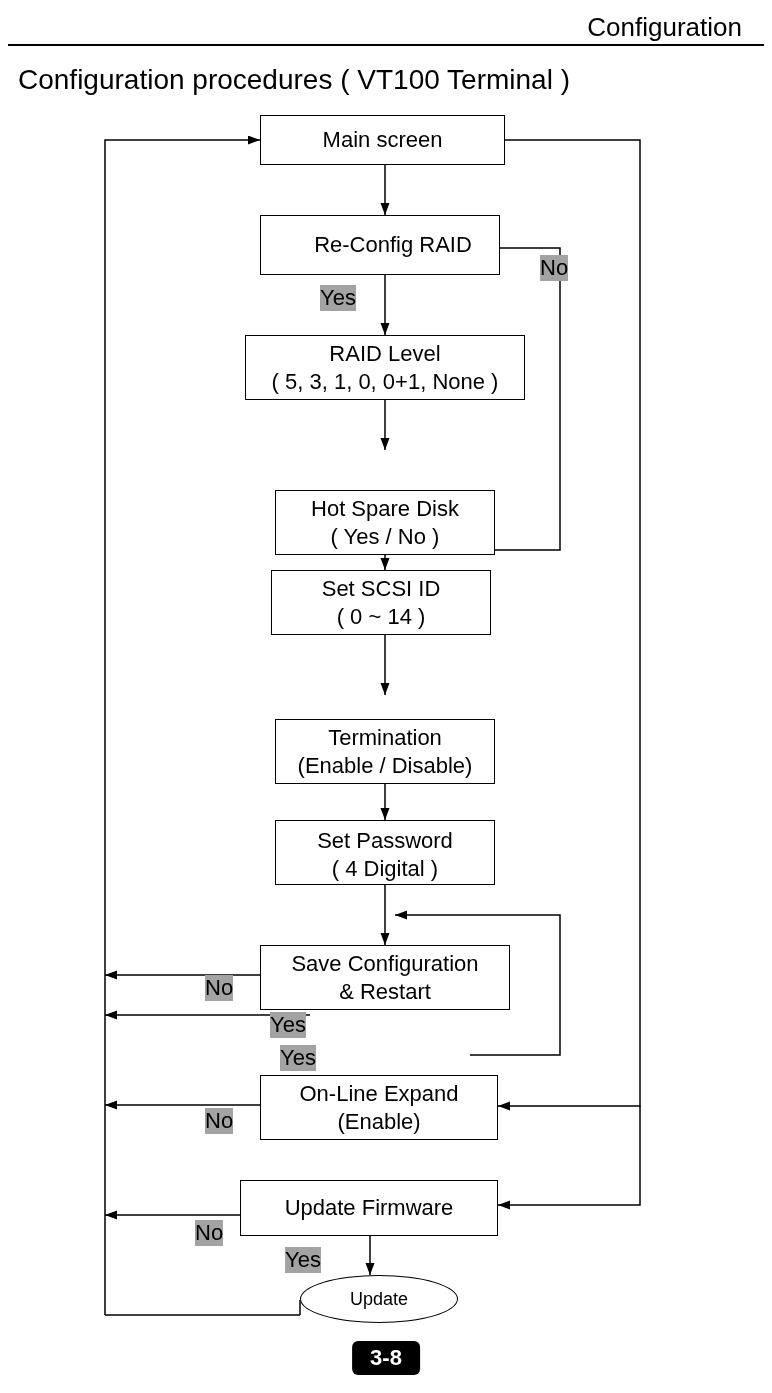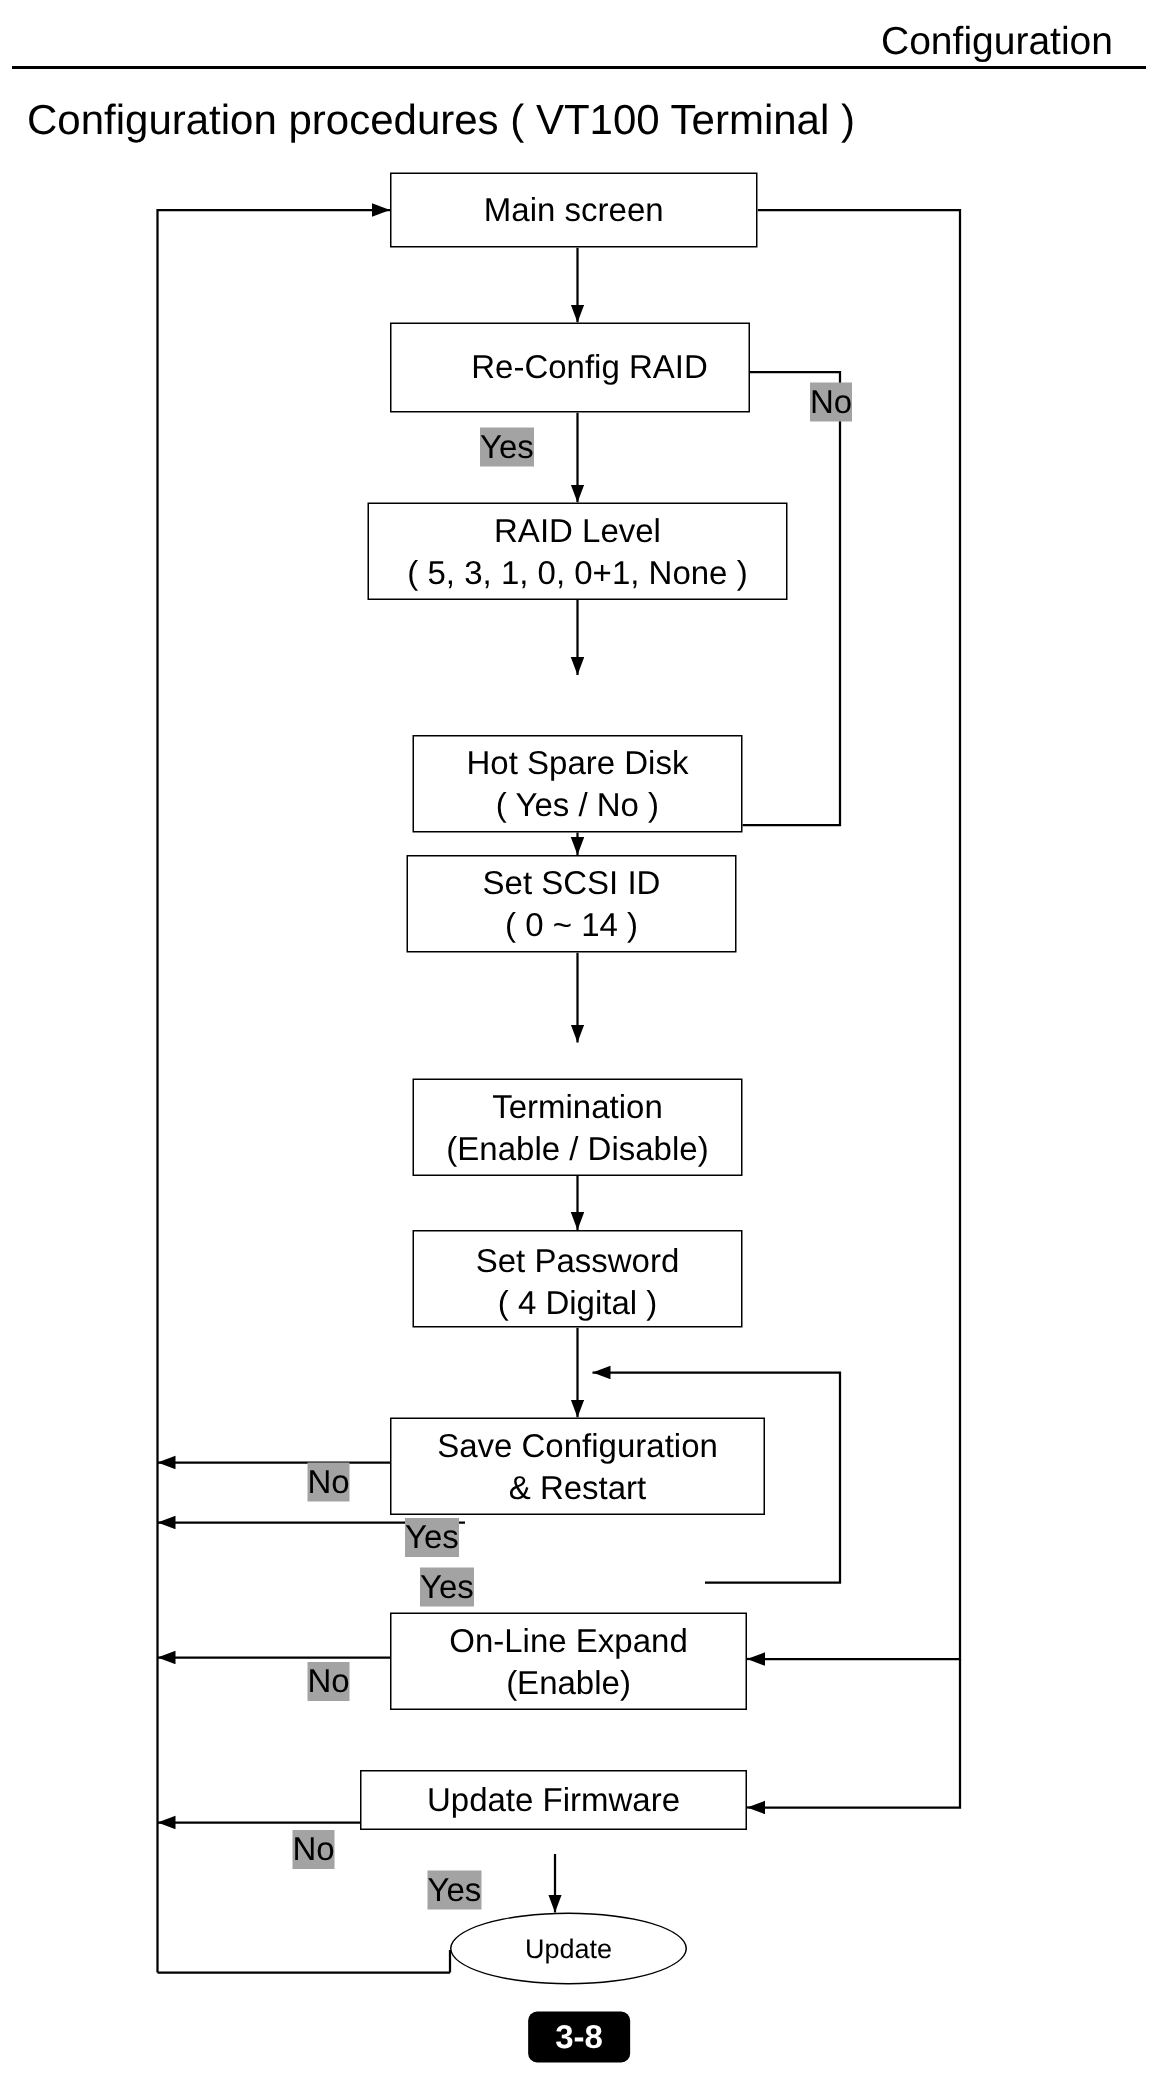--- a/index.html
+++ b/index.html
@@ -173,21 +173,21 @@
 <div class="box" style="left:260px; top:945px; width:250px; height:65px;">
   <span>Save Configuration</span>
   <span>&amp; Restart</span>
 </div>
 
 <div class="box" style="left:260px; top:1075px; width:238px; height:65px;">
   <span>On-Line Expand</span>
   <span>(Enable)</span>
 </div>
 
-<div class="box" style="left:240px; top:1180px; width:258px; height:40px;">
+<div class="box" style="left:240px; top:1180px; width:258px; height:56px;">
   <span>Update Firmware</span>
 </div>
 
 <div class="ellipse" style="left:300px; top:1275px; width:158px; height:48px;">
   <span>Update</span>
 </div>
 
 <div class="lbl" style="left:320px; top:285px;">Yes</div>
 <div class="lbl" style="left:540px; top:255px;">No</div>
 <div class="lbl" style="left:205px; top:975px;">No</div>

